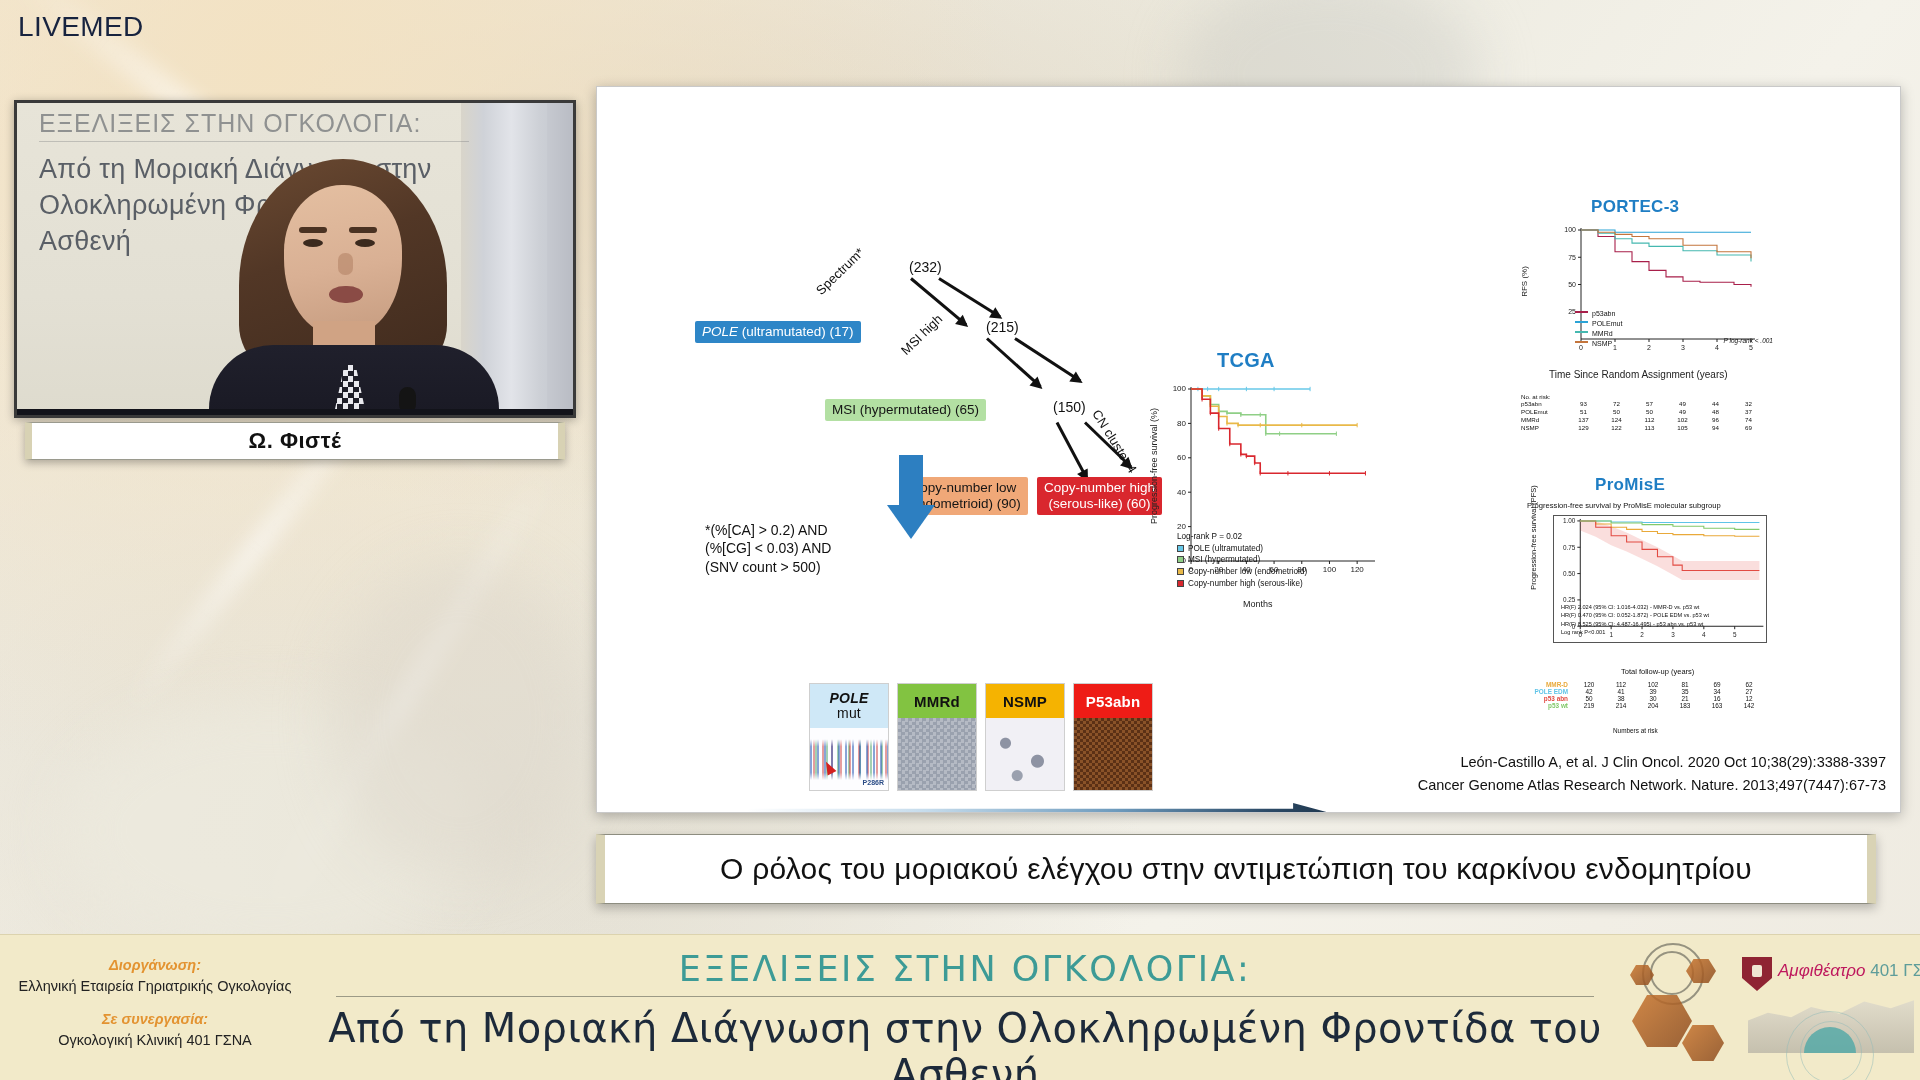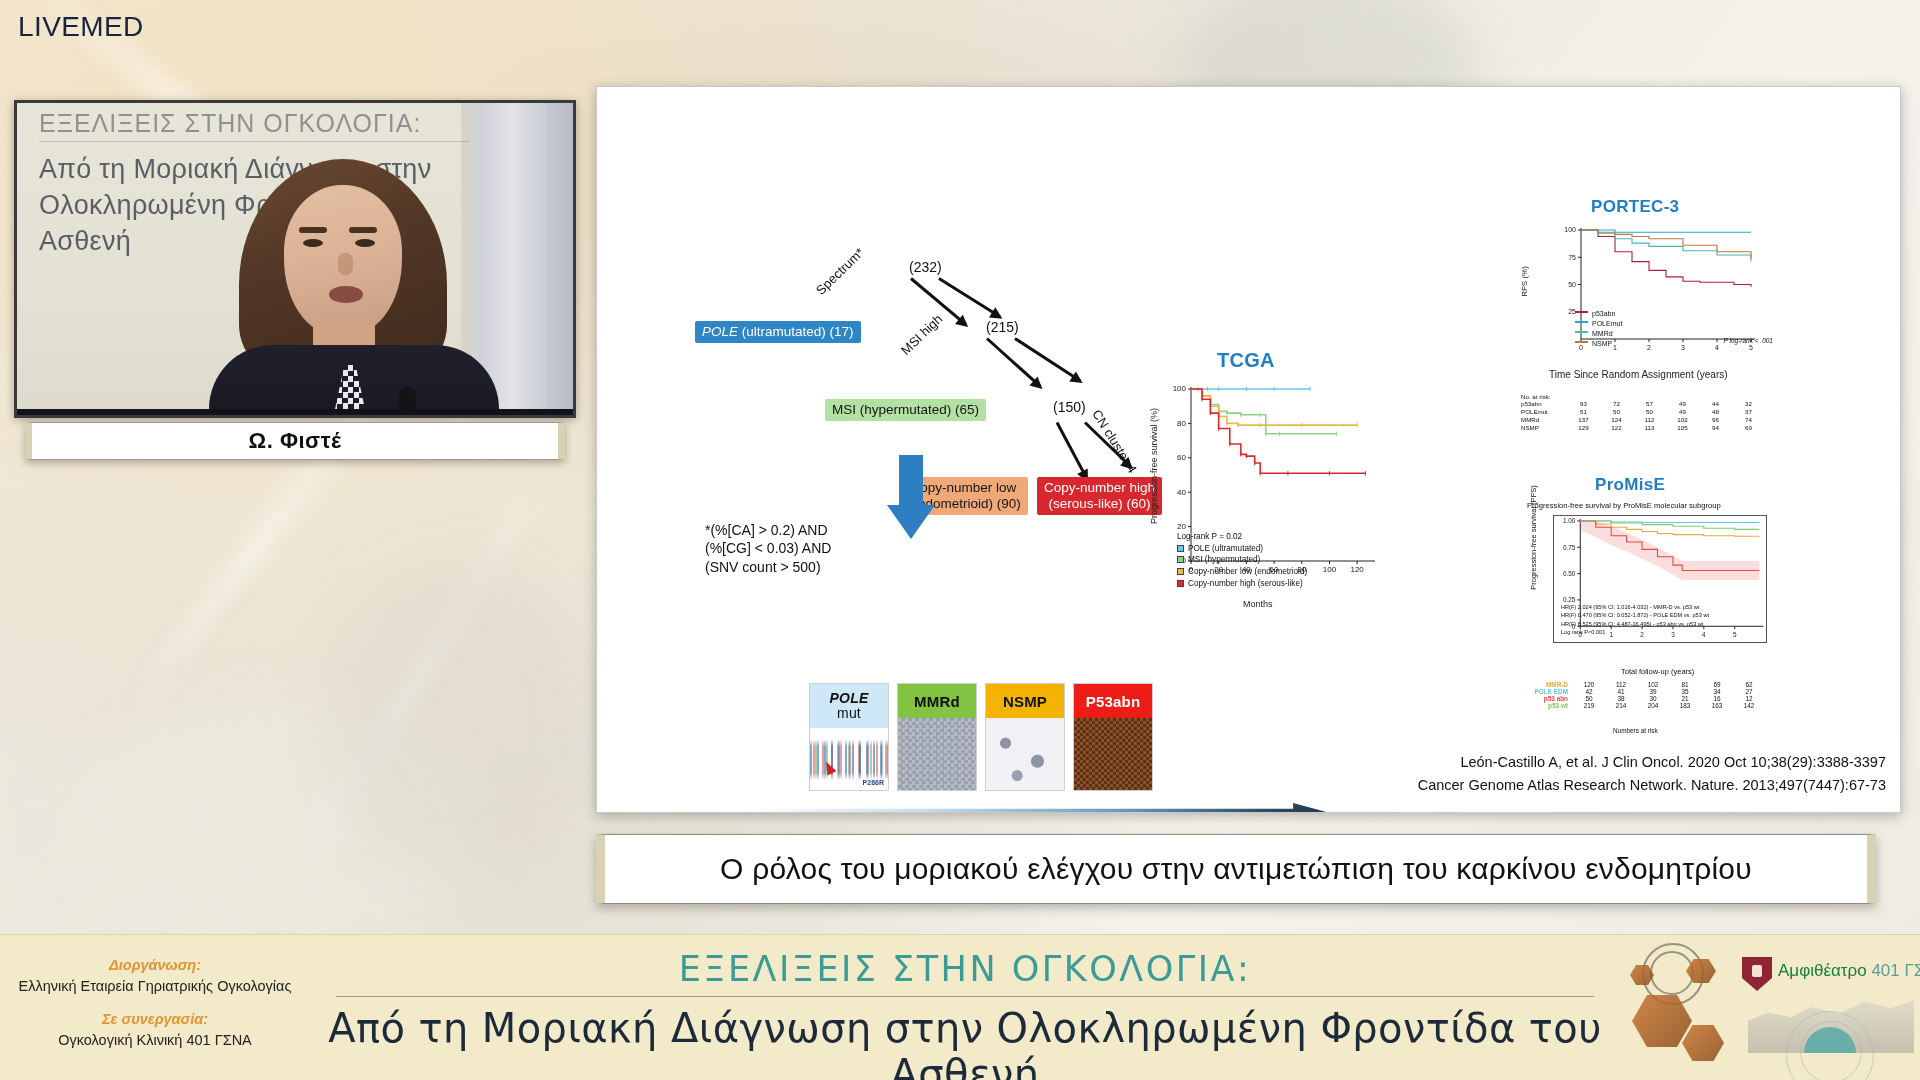--- a/index.html
+++ b/index.html
@@ -339,21 +339,21 @@
   #venue { position: absolute; left: 1742px; top: 18px; width: 175px; height: 112px; }
   #venue .shield {
     position: absolute; left: 0; top: 4px; width: 30px; height: 34px;
     background: #8f2433; clip-path: polygon(0 0,100% 0,100% 62%,50% 100%,0 62%);
   }
   #venue .shield::after {
     content:""; position: absolute; left: 10px; top: 8px; width: 10px; height: 12px;
     background: #f0e6d2; border-radius: 2px;
   }
   #venue .vname { position: absolute; left: 36px; top: 8px; font-size: 17px; white-space: nowrap; }
-  #venue .vname .a { color: #15803d; }
+  #venue .vname .a { color: #be185d; font-style: italic; }
   #venue .vname .b { color: #5e9d9a; }
   #venue .photo {
     position: absolute; left: 6px; top: 44px; width: 166px; height: 56px;
     background:
       linear-gradient(180deg,#dedacd 0%,#b9b4a6 100%);
     clip-path: polygon(0 42%, 12% 28%, 26% 36%, 38% 18%, 55% 30%, 70% 8%, 86% 20%, 100% 6%, 100% 100%, 0 100%);
     opacity: .78;
   }
   #venue .teal {
     position: absolute; left: 62px; top: 74px; width: 52px; height: 26px;

